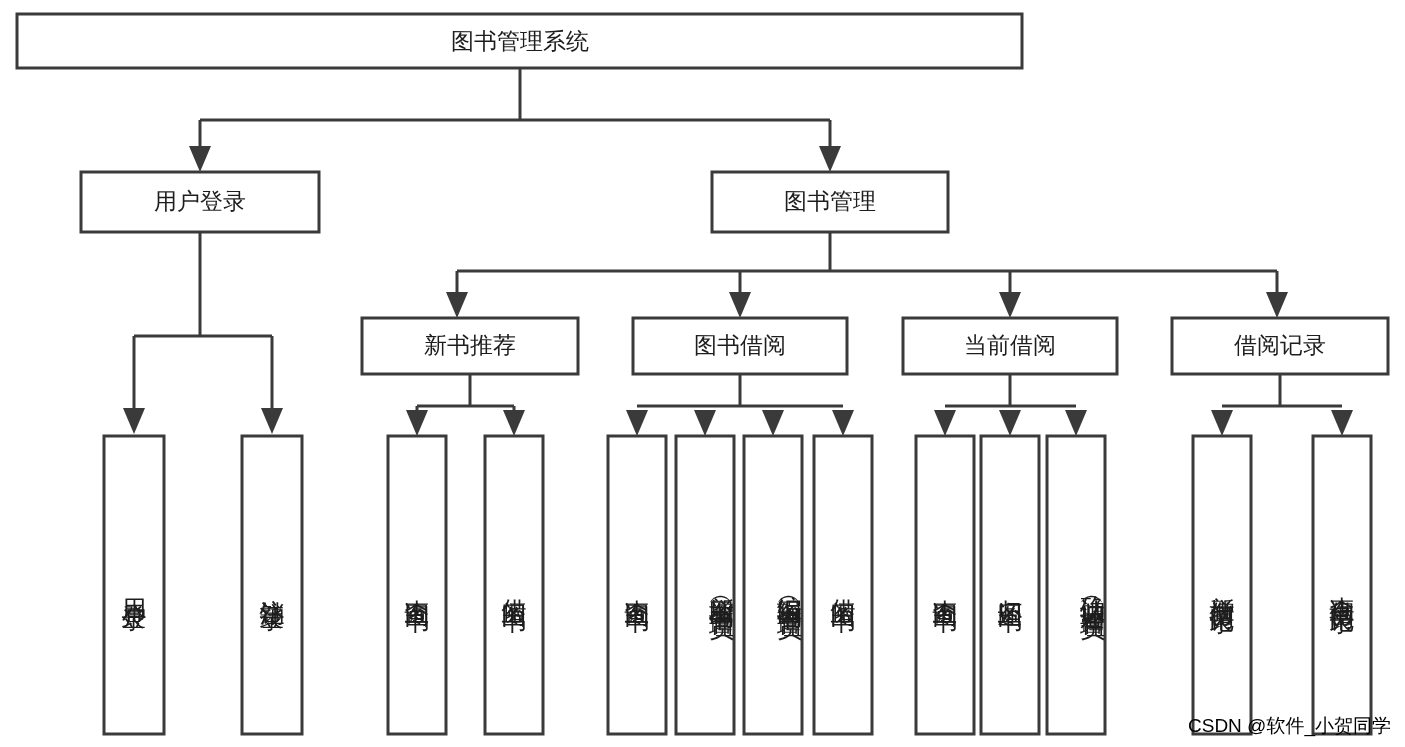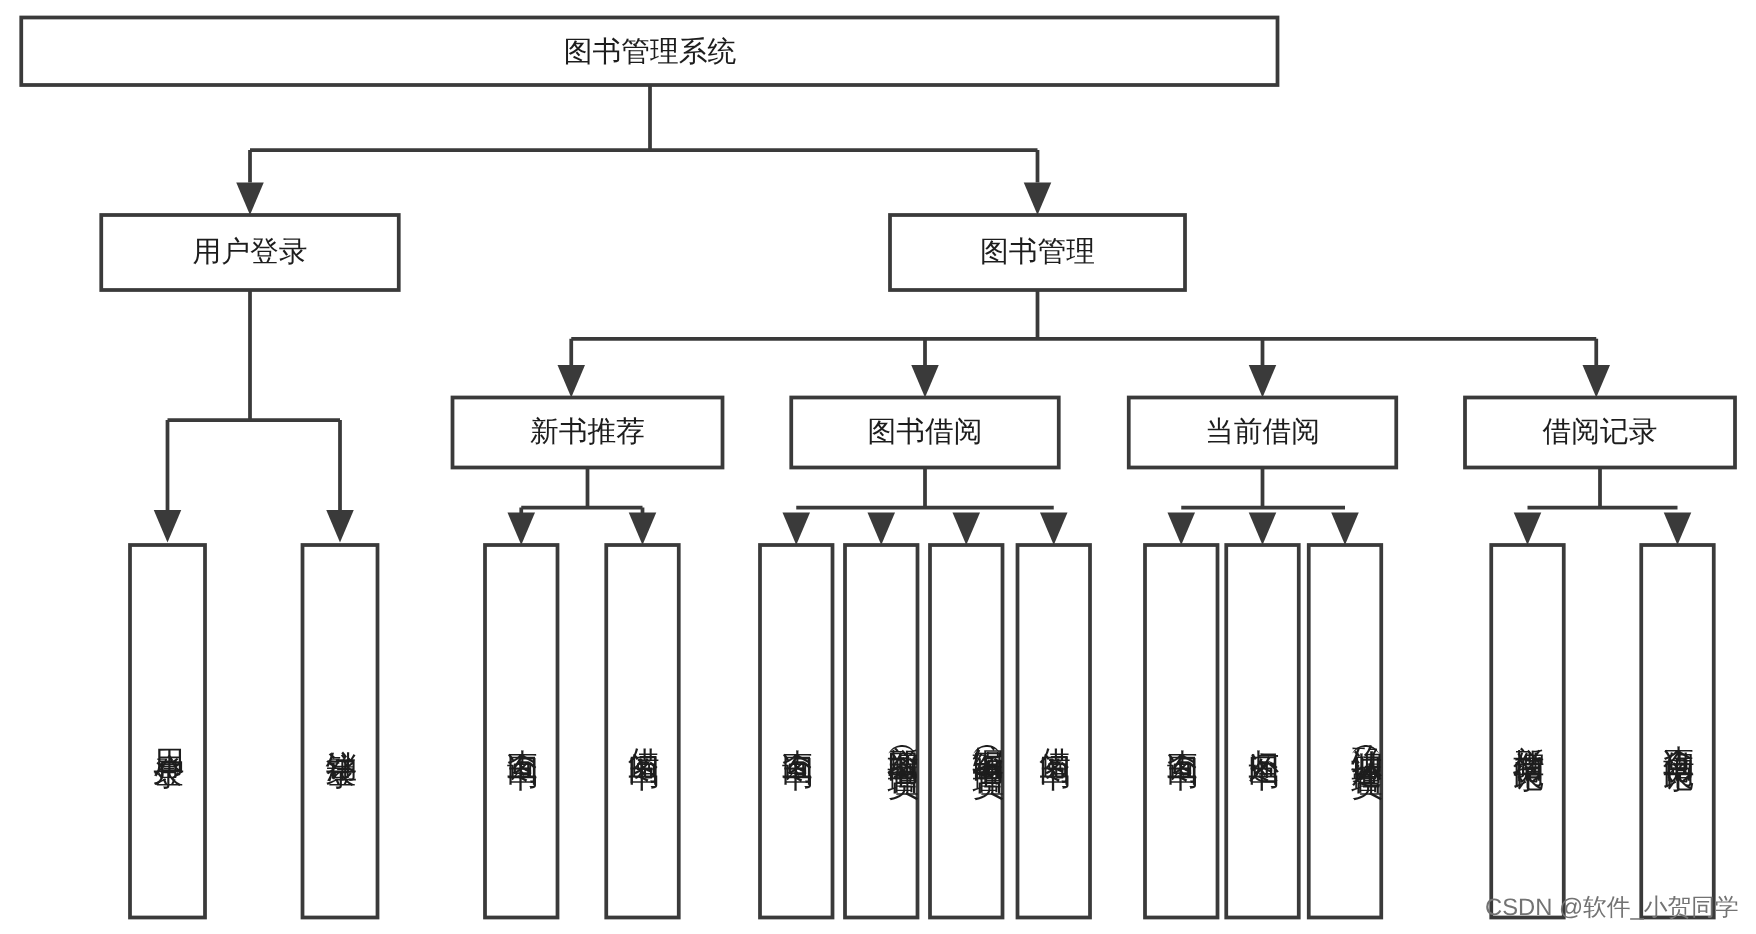--- a/index.html
+++ b/index.html
@@ -56,21 +56,21 @@
     line-height: 1.0;
     letter-spacing: 3px;
     color: #1d1d1d;
     white-space: nowrap;
     pointer-events: none;
   }
   .watermark {
     position: absolute;
     font-family: "Liberation Sans", "DejaVu Sans", sans-serif;
     font-size: 19px;
-    color: #737373;
+    color: #000000;
     white-space: nowrap;
     left: 1188px;
     top: 713px;
   }
 </style>
 </head>
 <body>
 
 <div id="diagram-root">
 

